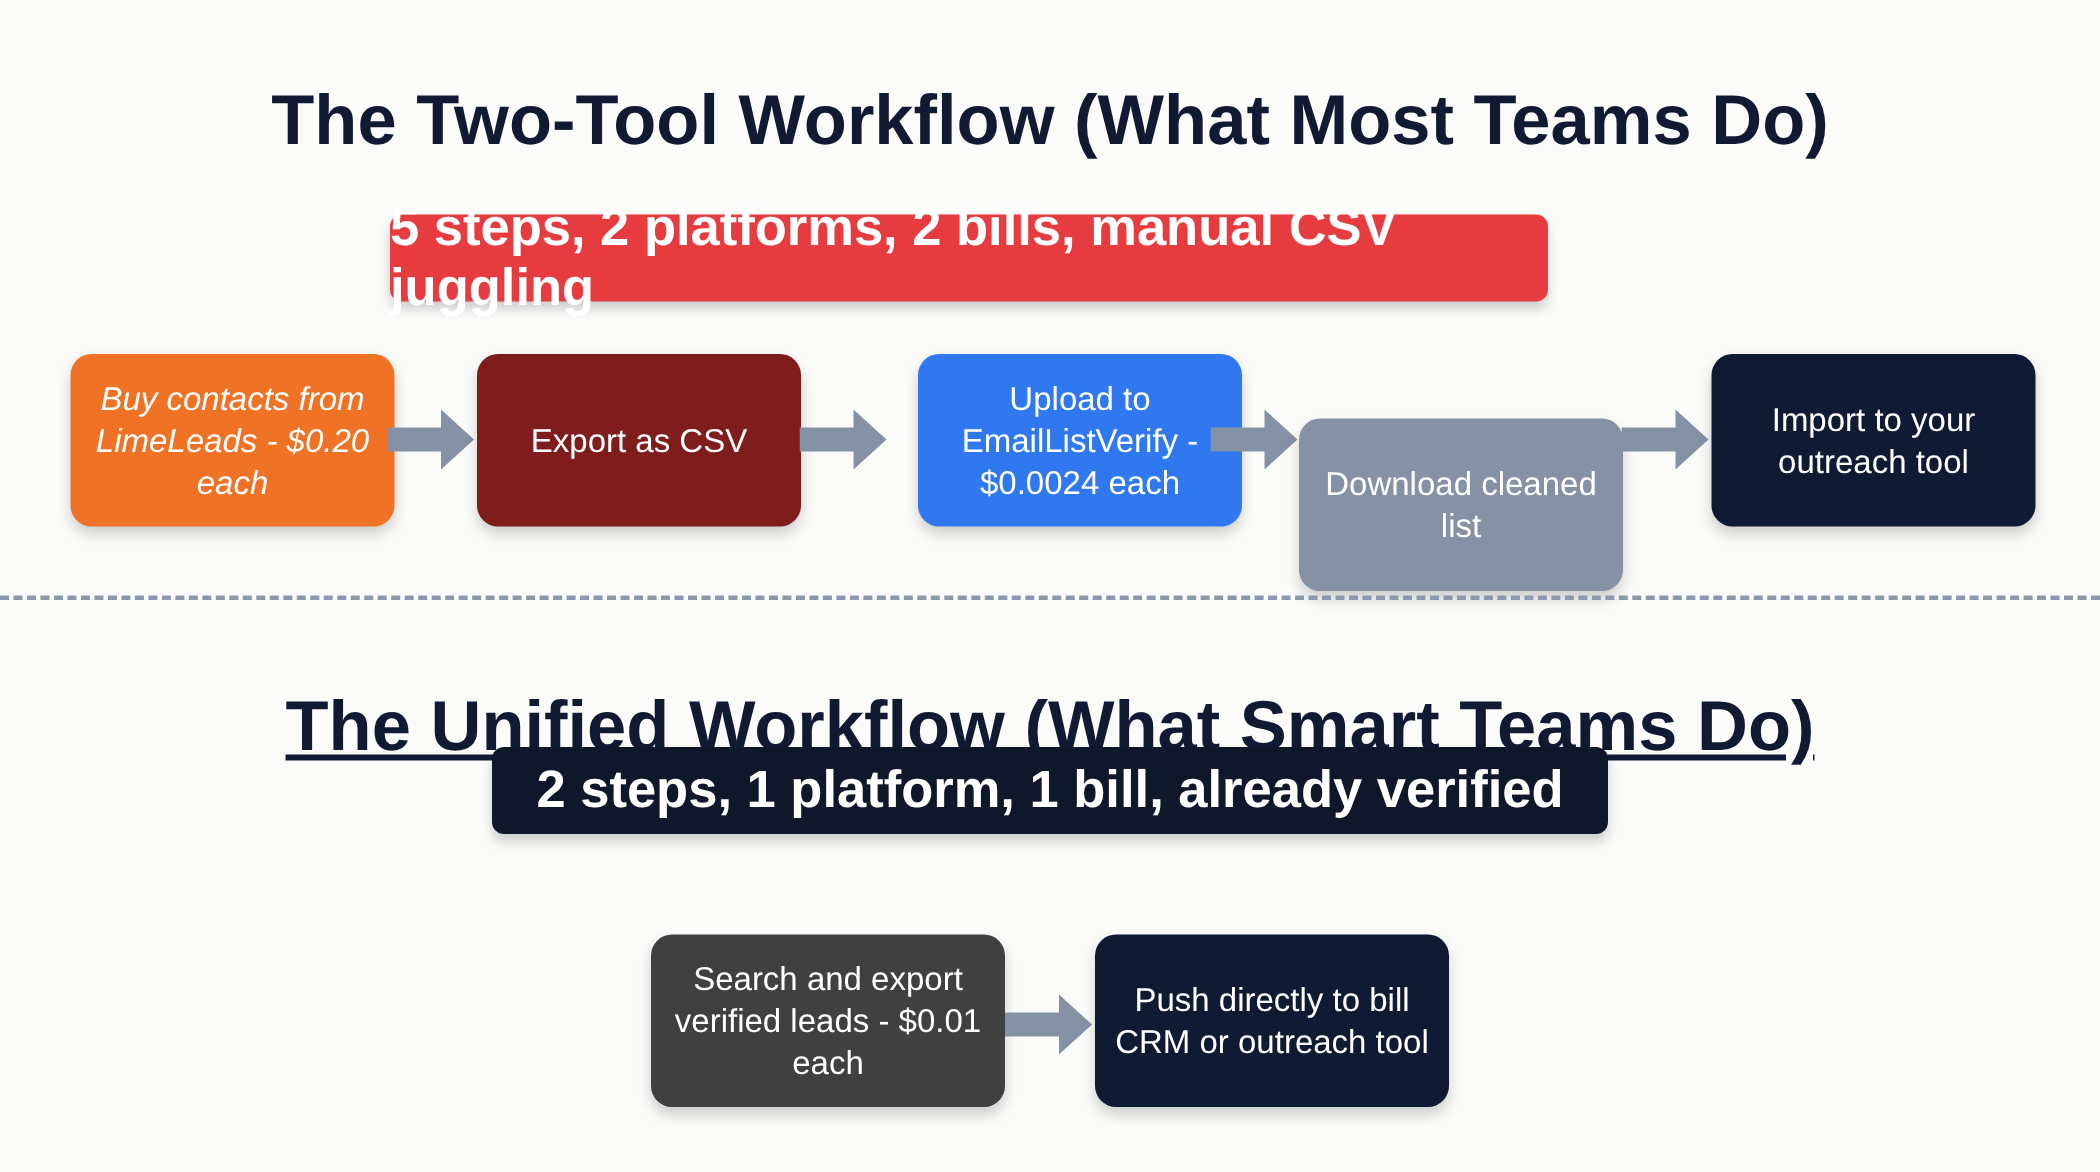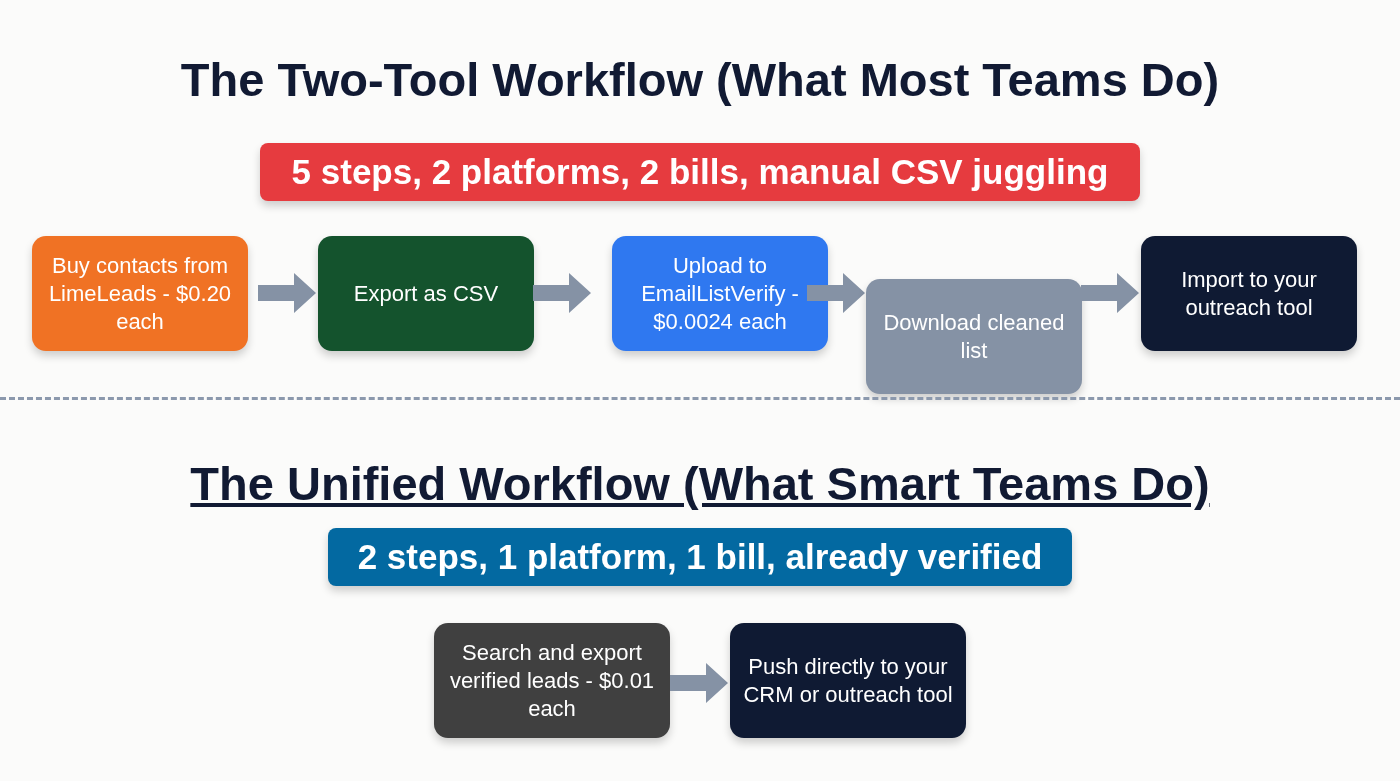--- a/index.html
+++ b/index.html
@@ -15,31 +15,31 @@
       margin: 0;
     }
     #title-top { top: 52px; }
     #title-bottom { top: 456px; text-decoration: underline; }
     .banner {
       position: absolute; height: 58px; border-radius: 8px;
       color: #fff; font-weight: bold; font-size: 35px;
       display: flex; align-items: center; justify-content: center;
       box-shadow: 0 5px 8px rgba(0,0,0,0.18);
     }
-    #banner-top { left: 260px; top: 143px; width: 880px; background: #e63b3f; }
-    #banner-bottom { left: 328px; top: 528px; width: 744px; background: #0369a1; }
+    #banner-top { left: 260px; top: 143px; width: 772px; background: #e63b3f; }
+    #banner-bottom { left: 328px; top: 498px; width: 744px; background: #0f172a; }
     .step {
       position: absolute; border-radius: 14px; color: #fff;
       display: flex; align-items: center; justify-content: center; text-align: center;
       font-size: 22px; line-height: 28px;
       box-shadow: 0 5px 9px rgba(0,0,0,0.18);
       padding: 0 8px; box-sizing: border-box;
     }
     .row1 { top: 236px; height: 115px; width: 216px; }
-    #s1 { left: 32px; }
+    #s1 { left: 47px; font-style: italic; }
     #s2 { left: 318px; }
     #s3 { left: 580px; margin-left: 32px; }
     #s4 { left: 866px; margin-top: 43px; }
     #s5 { left: 1141px; justify-content: flex-end; }
     .row2 { top: 623px; height: 115px; }
     #u1 { left: 434px; width: 236px; }
     #u2 { left: 730px; width: 236px; }
     .arrow { position: absolute; width: 60px; height: 40px; }
     .arrow svg { display: block; }
     .divider {
@@ -58,21 +58,21 @@
 
 <div id="s1" class="step row1" style="background:#f07224">
   <span>Buy contacts from LimeLeads - $0.20 each</span>
 </div>
 <div class="arrow" style="left:258px; top:273px">
   <svg width="60" height="40" viewBox="0 0 60 40">
       <polygon points="0,12 36,12 36,0 58,20 36,40 36,28 0,28" fill="#8592a5"></polygon>
     </svg>
 </div>
 
-<div id="s2" class="step row1" style="background:#14532d">
+<div id="s2" class="step row1" style="background:#7f1d1d">
   <span>Export as CSV</span>
 </div>
 <div class="arrow" style="left:533px; top:273px">
   <svg width="60" height="40" viewBox="0 0 60 40">
       <polygon points="0,12 36,12 36,0 58,20 36,40 36,28 0,28" fill="#8592a5"></polygon>
     </svg>
 </div>
 
 <div id="s3" class="step row1" style="background:#2f78f0">
   <span>Upload to EmailListVerify - $0.0024 each</span>
@@ -106,14 +106,14 @@
 
 <div id="u1" class="step row2" style="background:#404040">
   <span>Search and export verified leads - $0.01 each</span>
 </div>
 <div class="arrow" style="left:670px; top:663px">
   <svg width="60" height="40" viewBox="0 0 60 40">
       <polygon points="0,12 36,12 36,0 58,20 36,40 36,28 0,28" fill="#8592a5"></polygon>
     </svg>
 </div>
 <div id="u2" class="step row2" style="background:#0f1a33">
-  <span>Push directly to your CRM or outreach tool</span>
+  <span>Push directly to bill CRM or outreach tool</span>
 </div>
 
 </body></html>

